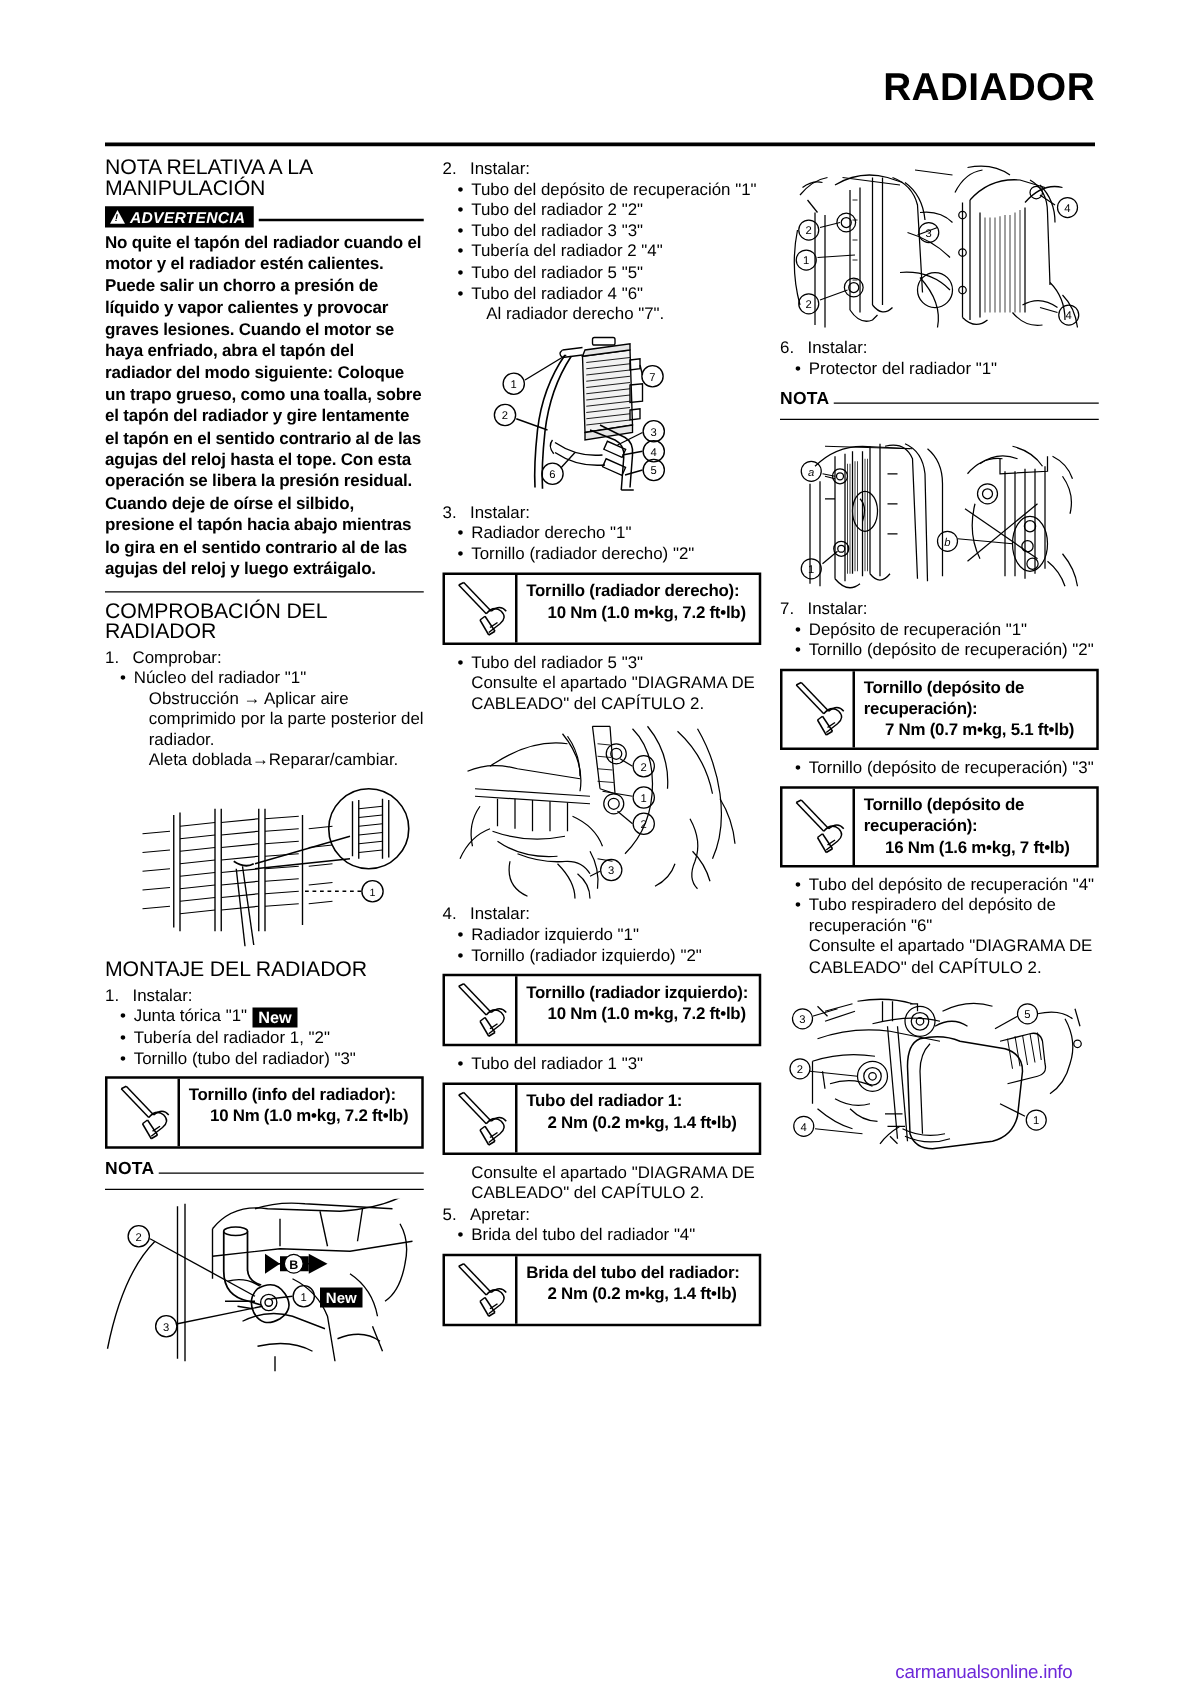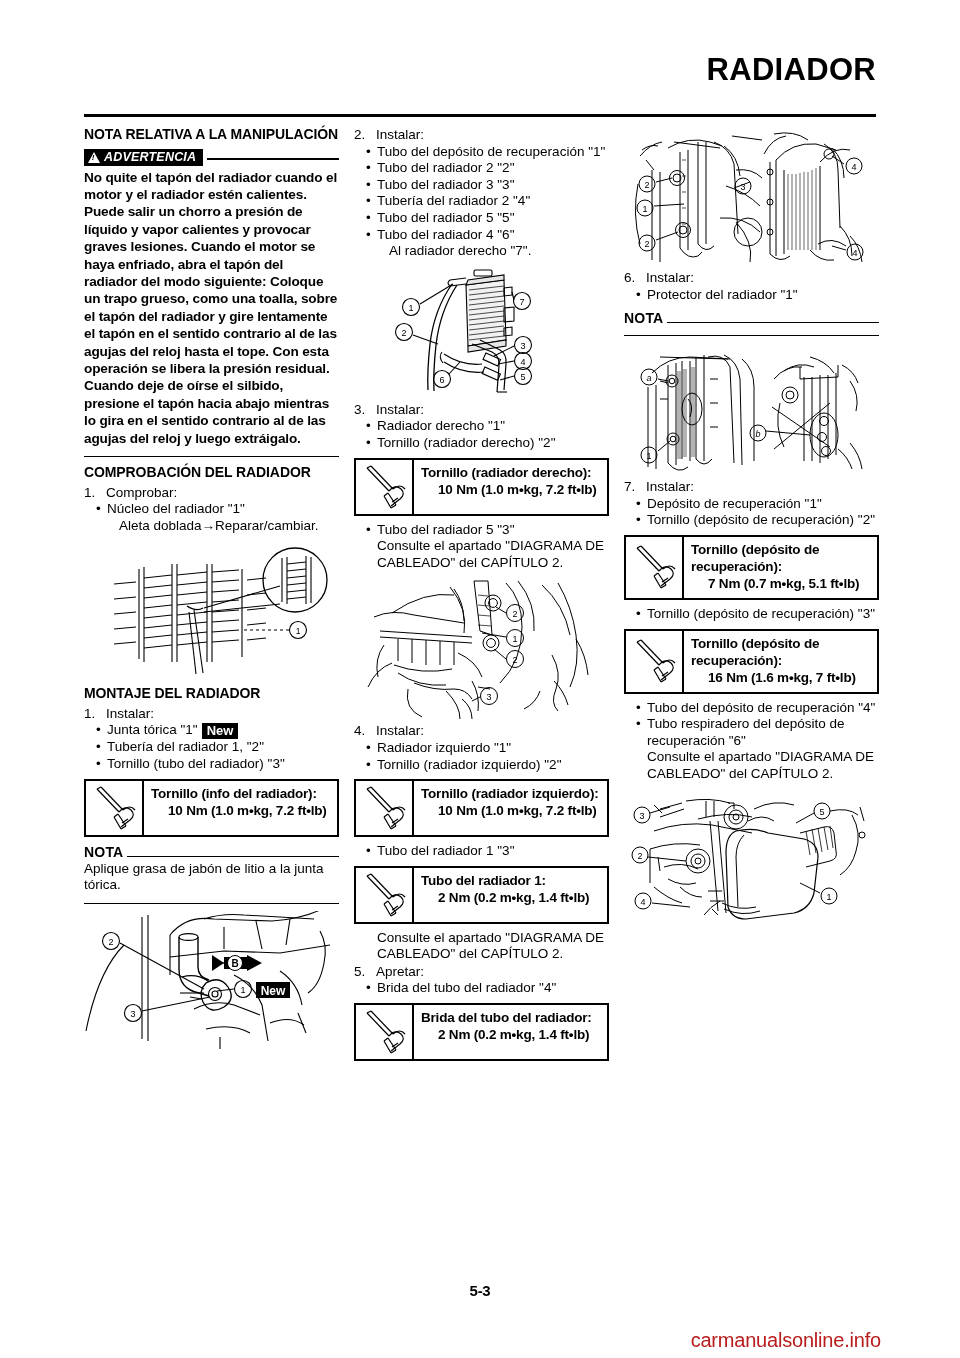--- a/index.html
+++ b/index.html
@@ -22,21 +22,21 @@
   }
 
   
   .col{position:absolute;top:126px;width:255px;}
   .col-left{left:84px;}
   .col-mid{left:354px;}
   .col-right{left:624px;}
 
   
   .sec-title{
-    font-size:14px;font-weight:bold;line-height:16.5px;
+    font-size:17px;font-weight:normal;line-height:16.5px;
     margin:0 0 4px 0;letter-spacing:-.1px;
   }
   .body{font-size:13.5px;line-height:16.6px;}
   .warn-body{
     font-size:13.6px;font-weight:bold;line-height:17.4px;
     letter-spacing:-.15px;
   }
 
   
   .warn-bar{display:flex;align-items:center;margin:6px 0 3px;font-style:italic;}
@@ -100,22 +100,22 @@
   
   .fig{position:relative;width:100%;}
   .fig svg{display:block;width:100%;height:auto;}
 
   
   .pg-num{
     position:absolute;left:0;right:0;top:1282px;text-align:center;
     font-size:15px;font-weight:bold;letter-spacing:-.3px;
   }
   .wmark{
-    position:absolute;right:79px;top:1329px;
-    font-size:20px;color:#b91c1c;letter-spacing:-.2px;
+    position:absolute;right:102px;top:1329px;
+    font-size:15px;color:#6d28d9;letter-spacing:-.2px;
   }
   .cl-num{font-size:8.5px;}
 </style>
 </head>
 <body>
 
 <div class="page">
 
   <div class="hdr-title">RADIADOR</div>
   <div class="hdr-rule"></div>
@@ -139,20 +139,21 @@
     <div class="sec-title">COMPROBACIÓN DEL RADIADOR</div>
 
     <div class="step">
       <span class="n">1.</span>
       <span class="t">Comprobar:</span>
     </div>
     <div class="bul">
       <span class="d">•</span>
       <span class="t">Núcleo del radiador "1"</span>
     </div>
+    <div class="cont">Obstrucción → Aplicar aire comprimido por la parte posterior del radiador.</div>
     <div class="cont">Aleta doblada→Reparar/cambiar.</div>
 
     <div class="fig" style="margin-top:10px;">
       <svg viewBox="0 0 255 135" xmlns="http://www.w3.org/2000/svg">
         <g fill="none" stroke="#000" stroke-width="1.1">
 
           <path d="M55 25 L55 115"></path>
             <path d="M60 23 L60 118"></path>
           <path d="M88 20 L88 118"></path>
             <path d="M93 20 L93 118"></path>
@@ -268,21 +269,20 @@
       <div class="val">
         <span>Tornillo (info del radiador):</span>
         <span class="amt">10 Nm (1.0 m•kg, 7.2 ft•lb)</span>
       </div>
     </div>
 
     <div class="nota-bar">
       <span class="txt">NOTA</span>
       <span class="rule"></span>
     </div>
-    <div class="body">Aplique grasa de jabón de litio a la junta tórica.</div>
 
     <div class="hr-thin"></div>
 
     <div class="fig">
       <svg viewBox="0 0 255 140" xmlns="http://www.w3.org/2000/svg">
         <g fill="none" stroke="#000" stroke-width="1.1">
 
           <path d="M2 120 q12 -60 38 -86"></path>
           <path d="M58 6 L58 128"></path>
             <path d="M64 4 L64 130"></path>
@@ -992,15 +992,14 @@
           <text x="18" y="27.5">3</text>
           <text x="16" y="67.5">2</text>
           <text x="19" y="113.5">4</text>
           <text x="198" y="23.5">5</text>
           <text x="205" y="108.5">1</text>
         </g>
       </svg>
     </div>
   </div>
 
-  <div class="pg-num">5-3</div>
   <div class="wmark">carmanualsonline.info</div>
 </div>
 
 </body></html>

